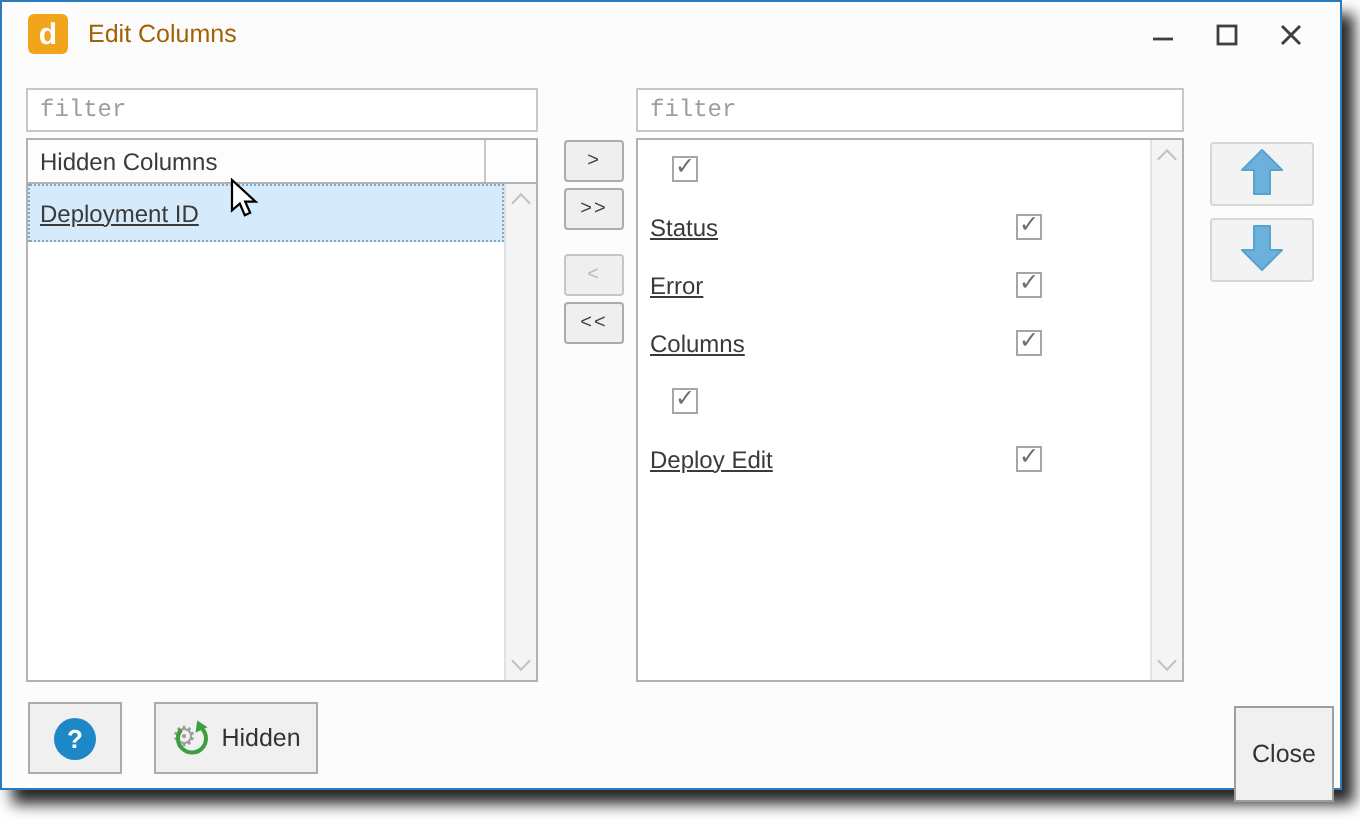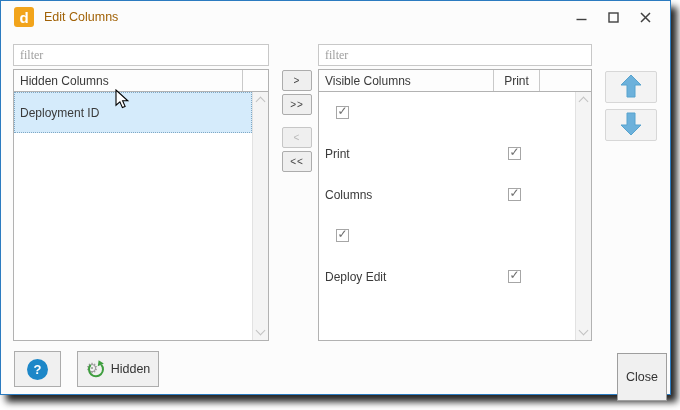--- a/index.html
+++ b/index.html
@@ -13,42 +13,42 @@
   .titlebar{position:absolute;left:0;top:0;right:0;height:32px;display:flex;align-items:center;}
   .app-icon{width:20px;height:20px;margin-left:13px;background:#F2A41B;border-radius:3px;
     color:#fff;font-weight:bold;font-size:15px;display:flex;align-items:center;justify-content:center;
     line-height:1;}
   .title{margin-left:10px;font-size:12.5px;color:#a16207;}
   .win-controls{margin-left:auto;display:flex;align-items:center;gap:14px;margin-right:16px;}
   .wc{width:18px;height:18px;display:flex;align-items:center;justify-content:center;cursor:default;}
 
   
   .filter{position:absolute;height:22px;border:1px solid #C8C8C8;background:#fff;
-    font-size:12px;padding:0 6px;color:#333;font-family:Liberation Serif, serif;outline:none;}
+    font-size:12px;padding:0 6px;color:#333;font-family:Liberation Mono, monospace;outline:none;}
   .filter::placeholder{color:#9E9E9E;}
   .filter.left{left:12px;top:43px;width:256px;}
   .filter.right{left:317px;top:43px;width:274px;}
 
   
   .listbox{position:absolute;top:68px;height:272px;border:1px solid #B2B2B2;background:#fff;
     display:flex;flex-direction:column;}
   .listbox.left{left:12px;width:256px;}
   .listbox.right{left:317px;width:274px;}
   .list-header{height:22px;flex:none;display:flex;align-items:stretch;border-bottom:1px solid #B2B2B2;
-    font-size:12px;color:#3A3A3A;background:#FDFDFD;}
+    font-size:12px;color:#3A3A3A;background:#FDFDFD;gap:22px;}
   .list-header .main{flex:1;display:flex;align-items:center;padding-left:6px;}
   .list-header .print{width:46px;display:flex;align-items:center;justify-content:center;
     border-left:1px solid #C9C9C9;}
   .list-header .tail{border-left:1px solid #C9C9C9;}
   .listbox.right .tail{width:52px;}
   .listbox.left  .tail{width:26px;}
 
   .list-body{flex:1;display:flex;min-height:0;}
   .rows{flex:1;position:relative;overflow:hidden;}
-  .lrow{height:41px;display:flex;align-items:center;font-size:12px;color:#3A3A3A;}
+  .lrow{height:29px;display:flex;align-items:center;font-size:12px;color:#3A3A3A;text-decoration:underline;}
   .lrow .label{flex:1;padding-left:6px;white-space:nowrap;}
   .listbox.right .lrow .label{flex:0 0 172px;}
   .ccell{width:46px;display:flex;justify-content:center;align-items:center;}
   .lrow.selected{background:#D5EBFB;outline:1px dotted #7FA8C5;outline-offset:-1px;}
 
   .checkbox{width:13px;height:13px;border:1px solid #A6A6A6;background:#fff;position:relative;}
   .checkbox.checked::after{content:"✓";position:absolute;left:1px;top:-3px;font-size:12px;
     color:#6E6E6E;}
 
   .scrollbar{width:16px;flex:none;background:#F4F4F4;border-left:1px solid #E2E2E2;
@@ -135,34 +135,35 @@
   </div>
 
   <div class="movers">
     <button class="mv">&gt;</button>
     <button class="mv">&gt;&gt;</button>
     <button class="mv gap" disabled="">&lt;</button>
     <button class="mv">&lt;&lt;</button>
   </div>
 
   <div class="listbox right">
-    <div class="list-header">
-      <span class="main">Visible Columns</span>
-      <span class="print">Print</span>
-      <span class="tail"></span>
-    </div>
     <div class="list-body">
       <div class="rows">
         <div class="lrow">
           <span class="ccell">
               <span class="checkbox checked"></span>
             </span>
         </div>
         <div class="lrow">
-          <span class="label">Print</span>
+          <span class="label">Status</span>
+          <span class="ccell">
+              <span class="checkbox checked"></span>
+            </span>
+        </div>
+        <div class="lrow">
+          <span class="label">Error</span>
           <span class="ccell">
               <span class="checkbox checked"></span>
             </span>
         </div>
         <div class="lrow">
           <span class="label">Columns</span>
           <span class="ccell">
               <span class="checkbox checked"></span>
             </span>
         </div>

